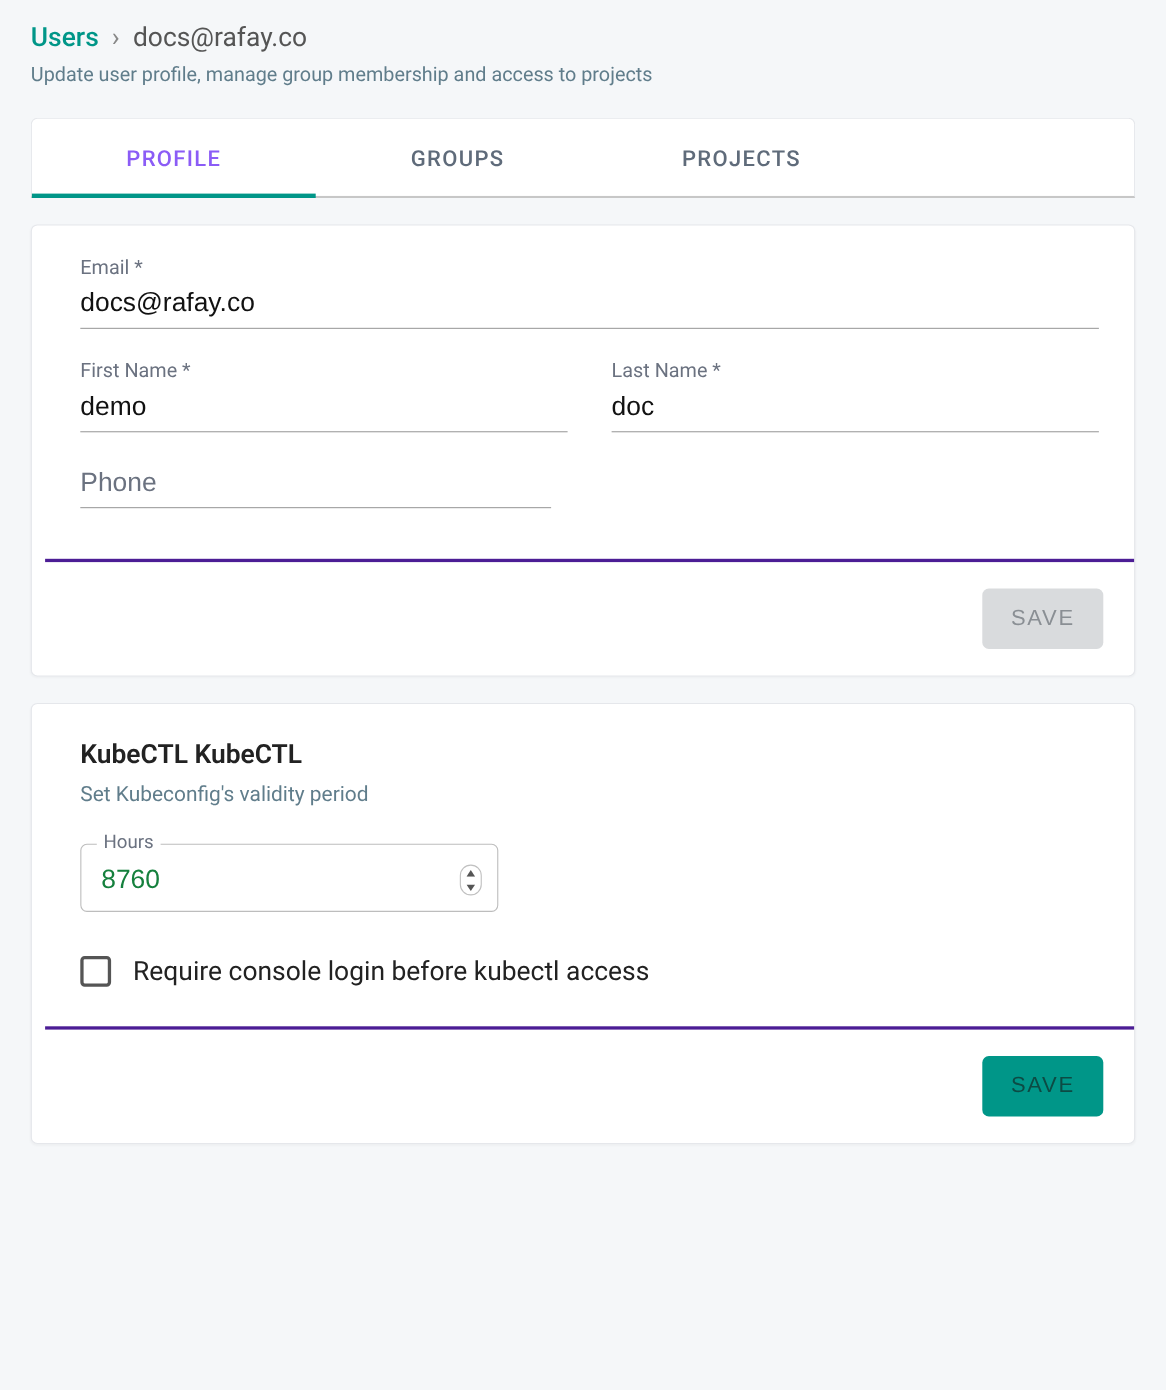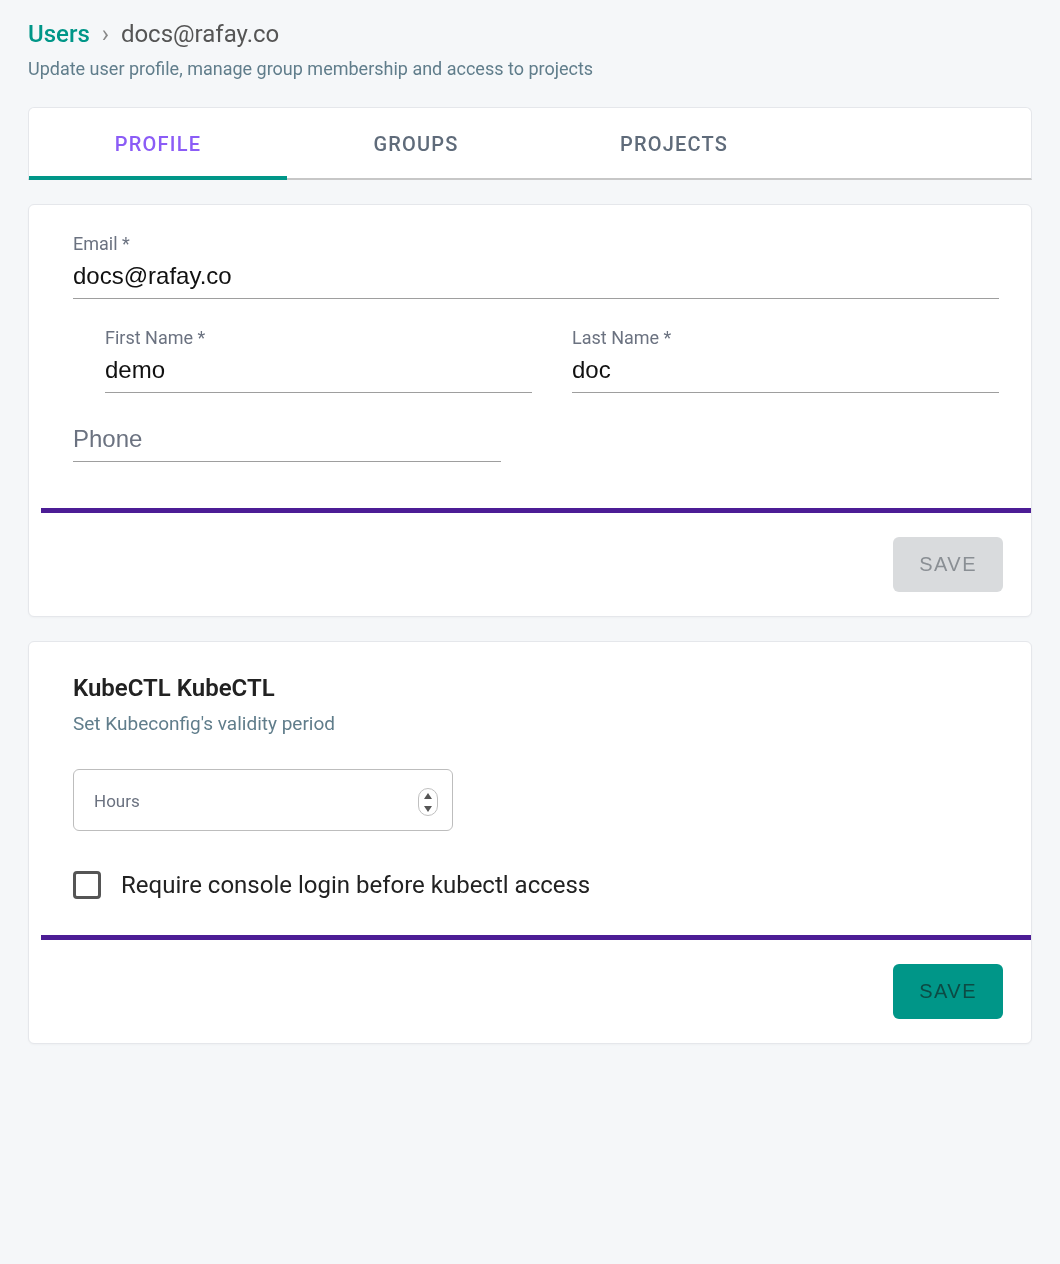--- a/index.html
+++ b/index.html
@@ -94,30 +94,29 @@
       background: transparent;
       color: #111;
     }
     .text-input::placeholder {
       color: #6b7280;
       font-size: 24px;
     }
     .row {
       display: flex;
       gap: 40px;
-      margin-left: 32px;
     }
     .row .field {
       flex: 1;
     }
     .half {
       width: 428px;
     }
     .card-footer {
-      border-top: 5px solid #4c1d95;
+      border-top: 3px solid #4c1d95;
       padding: 24px 28px;
       display: flex;
       justify-content: flex-end;
     }
     .btn {
       border: none;
       border-radius: 6px;
       padding: 16px 26px;
       font-size: 20px;
       letter-spacing: 1.5px;
@@ -154,21 +153,20 @@
       justify-content: space-between;
     }
     .outlined-field .legend {
       position: absolute;
       top: -12px;
       left: 14px;
       background: #fff;
       padding: 0 6px;
       font-size: 17px;
       color: #6b7280;
-      margin-top: 33px;
     }
     .outlined-field .value-input {
       border: none;
       outline: none;
       font-size: 24px;
       color: #15803d;
       width: 100%;
       background: transparent;
     }
     .stepper {

